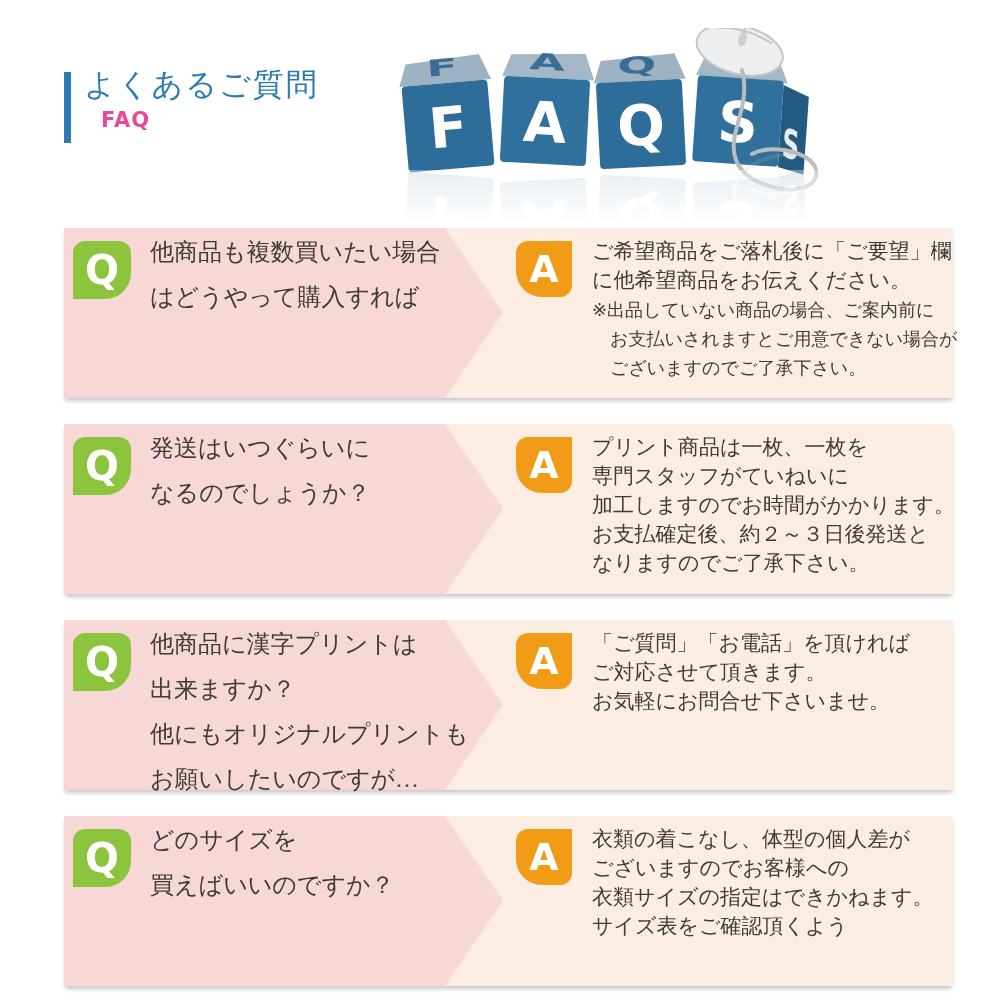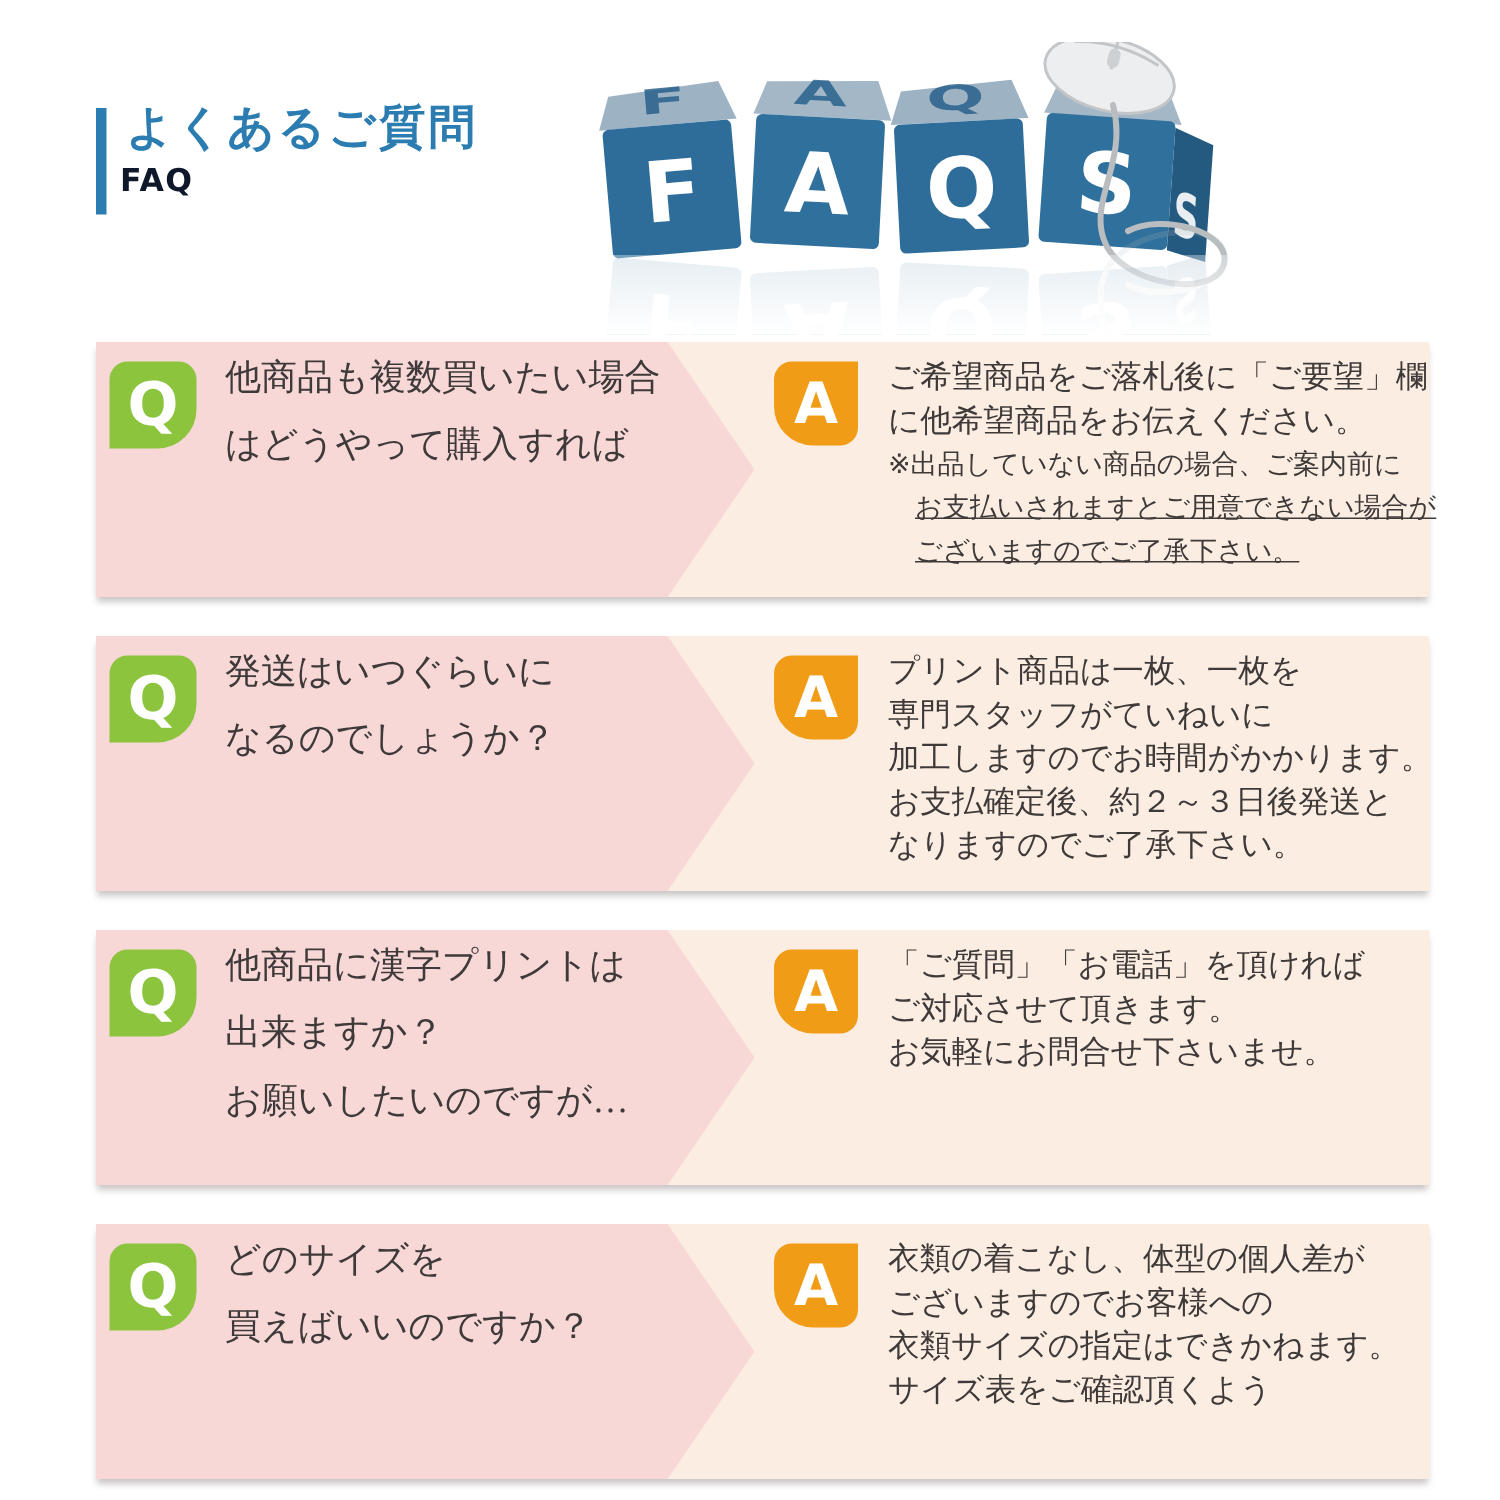--- a/index.html
+++ b/index.html
@@ -4,22 +4,22 @@
 <style>
   html,body{margin:0;padding:0;}
   body{
     width:1000px;height:1000px;position:relative;overflow:hidden;
     background:#ffffff;
     font-family:"DejaVu Sans","Liberation Sans",sans-serif;
     color:#3e3a39;
   }
   
   .header-bar{position:absolute;left:64px;top:72px;width:7px;height:71px;background:#2b7cb0;}
-  .header-title{position:absolute;left:84px;top:64px;font-size:31px;font-weight:bold;color:#2b7cb0;letter-spacing:2px;white-space:nowrap;}
-  .header-sub{position:absolute;left:80px;top:108px;font-size:21px;font-weight:bold;color:#0f172a;letter-spacing:1px;}
+  .header-title{position:absolute;left:84px;top:64px;font-size:31px;font-weight:normal;color:#2b7cb0;letter-spacing:2px;white-space:nowrap;}
+  .header-sub{position:absolute;left:101px;top:108px;font-size:21px;font-weight:bold;color:#ec4899;letter-spacing:1px;}
   
   .faqs-graphic{position:absolute;left:390px;top:28px;width:430px;height:195px;}
   
   .faq-list{position:absolute;left:64px;top:228px;width:889px;}
   .band{
     position:relative;width:889px;height:170px;margin-bottom:26px;
     background:#fcede2;border-radius:2px;
     box-shadow:0 4px 4px -1px rgba(140,130,130,0.45);
   }
   .q-area{
@@ -41,21 +41,21 @@
   }
   .q-text{
     position:absolute;left:86px;top:2px;width:420px;
     font-size:24px;line-height:45px;white-space:nowrap;font-family:Liberation Serif, serif;
   }
   .a-text{
     position:absolute;left:528px;top:9px;width:365px;
     font-size:21px;line-height:29px;white-space:nowrap;
   }
   .aline.small{font-size:18px;}
-  .aline.indent{padding-left:18px;text-decoration:underline;}
+  .aline.indent{padding-left:18px;}
 </style>
 </head>
 <body>
 
 <div class="header-bar"></div>
 <div class="header-title">よくあるご質問</div>
 <div class="header-sub">FAQ</div>
 
 <svg class="faqs-graphic" viewBox="0 0 430 195" xmlns="http://www.w3.org/2000/svg">
   <defs>
@@ -153,20 +153,21 @@
   </div>
 
   <div class="band">
     <div class="q-area"></div>
     <div class="badge q-badge">
       <span>Q</span>
     </div>
     <div class="q-text">
         <div class="qline">他商品に漢字プリントは</div>
         <div class="qline">出来ますか？</div>
+        <div class="qline">他にもオリジナルプリントも</div>
         <div class="qline">お願いしたいのですが…</div>
       </div>
     <div class="badge a-badge">
       <span>A</span>
     </div>
     <div class="a-text">
         <div class="aline">「ご質問」「お電話」を頂ければ</div>
         <div class="aline">ご対応させて頂きます。</div>
         <div class="aline">お気軽にお問合せ下さいませ。</div>
       </div>

